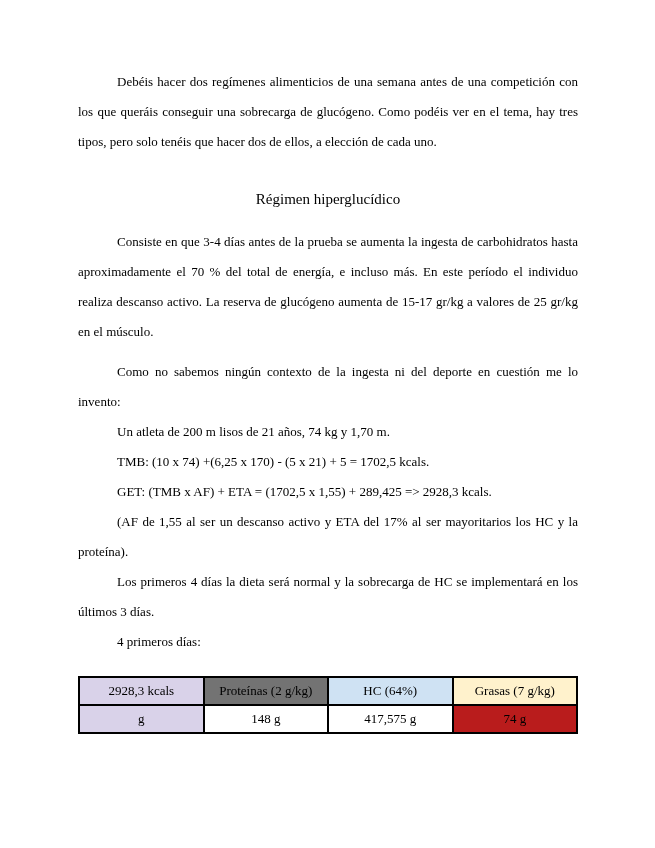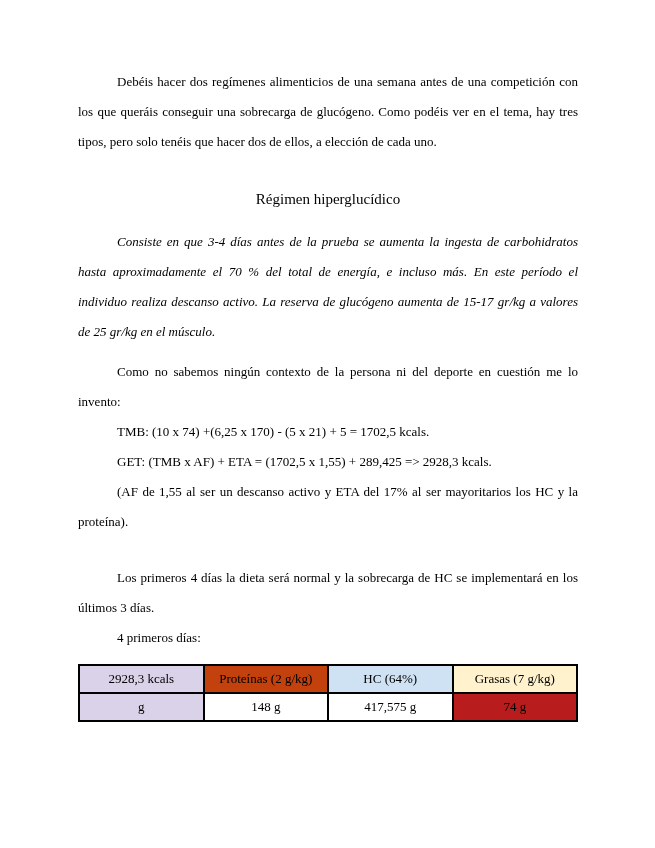--- a/index.html
+++ b/index.html
@@ -29,25 +29,25 @@
     text-align: justify;
     text-indent: 39px;
   }
   .heading {
     margin: 27px 0 0 0;
     line-height: 30px;
     text-align: center;
     font-weight: normal;
     font-size: 15px;
   }
-  .mt-desc    { margin-top: 13px; font-style: italic; }
+  .mt-desc    { margin-top: 13px; }
   .mt-context { margin-top: 10px; }
-  .mt-plan    { margin-top: 26px; }
+  .mt-plan    { }
   .macros-table {
-    margin-top: 11px;
+    margin-top: 19px;
     width: 500px;
     border-collapse: collapse;
     table-layout: fixed;
     padding-left: 40px;
   }
   .macros-table td {
     border: 2px solid #000000;
     height: 26px;
     padding: 0 2px;
     text-align: center;
@@ -68,38 +68,39 @@
 
 <div class="page">
   <div class="content">
 
     <p class="para">Debéis hacer dos regímenes alimenticios de una semana antes de una competición con los que queráis conseguir una sobrecarga de glucógeno. Como podéis ver en el tema, hay tres tipos, pero solo tenéis que hacer dos de ellos, a elección de cada uno.</p>
 
     <h2 class="heading">Régimen hiperglucídico</h2>
 
     <p class="para mt-desc">Consiste en que 3-4 días antes de la prueba se aumenta la ingesta de carbohidratos hasta aproximadamente el 70 % del total de energía, e incluso más. En este período el individuo realiza descanso activo. La reserva de glucógeno aumenta de 15-17 gr/kg a valores de 25 gr/kg en el músculo.</p>
 
-    <p class="para mt-context">Como no sabemos ningún contexto de la persona ni del deporte en cuestión me lo invento:</p>
+    <p class="para mt-context">Como no sabemos ningún contexto de la ingesta ni del deporte en cuestión me lo invento:</p>
 
+    <p class="para">Un atleta de 200 m lisos de 21 años, 74 kg y 1,70 m.</p>
 
     <p class="para">TMB: (10 x 74) +(6,25 x 170) - (5 x 21) + 5 = 1702,5 kcals.</p>
 
     <p class="para">GET: (TMB x AF) + ETA = (1702,5 x 1,55) + 289,425 =&gt; 2928,3 kcals.</p>
 
     <p class="para">(AF de 1,55 al ser un descanso activo y ETA del 17% al ser mayoritarios los HC y la proteína).</p>
 
     <p class="para mt-plan">Los primeros 4 días la dieta será normal y la sobrecarga de HC se implementará en los últimos 3 días.</p>
 
     <p class="para">4 primeros días:</p>
 
     <table class="macros-table">
       <tbody>
         <tr>
           <td style="background-color: rgb(217, 210, 233);">2928,3 kcals</td>
-          <td style="background-color: #c2410c;">Proteínas (2 g/kg)</td>
+          <td style="background-color: #737373;">Proteínas (2 g/kg)</td>
           <td style="background-color: rgb(207, 226, 243);">HC (64%)</td>
           <td style="background-color: rgb(255, 242, 204);">Grasas (7 g/kg)</td>
         </tr>
         <tr>
           <td style="background-color: rgb(217, 210, 233);">g</td>
           <td style="background-color: rgb(255, 255, 255); text-align: center;">148 g</td>
           <td style="background-color: rgb(255, 255, 255);">417,575 g</td>
           <td style="background-color: #b91c1c;">74 g</td>
         </tr>
       </tbody>

